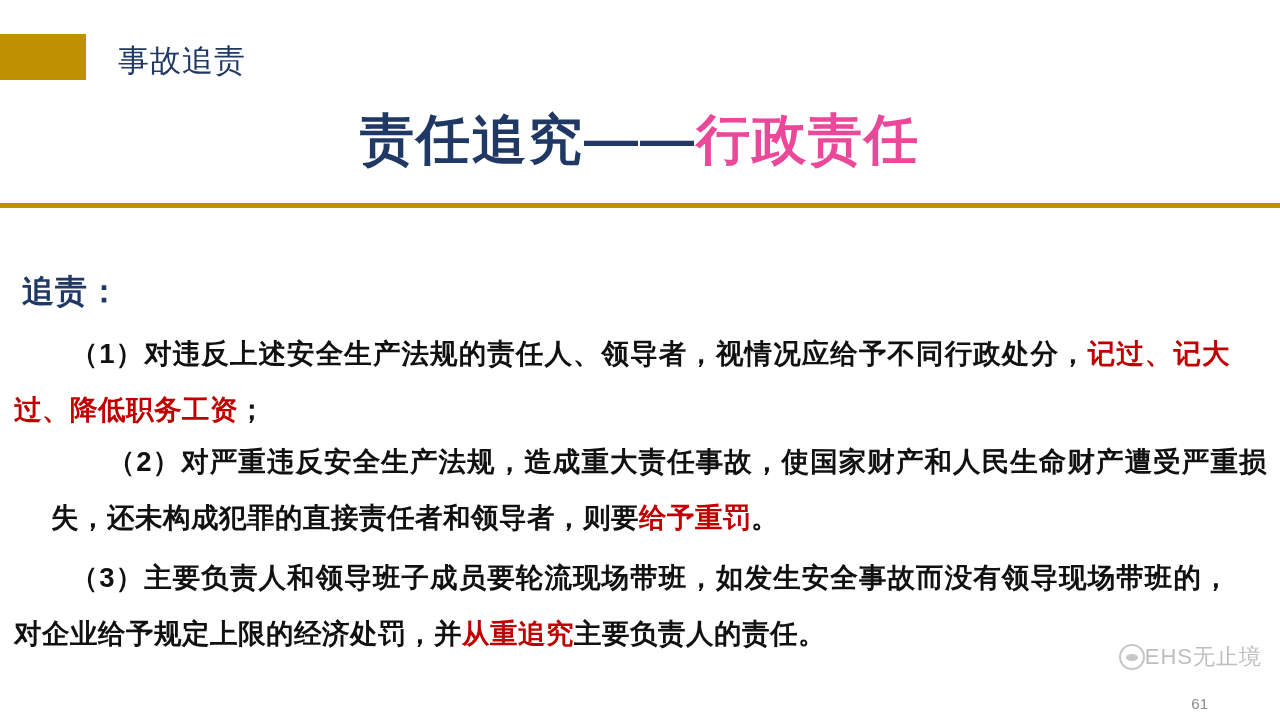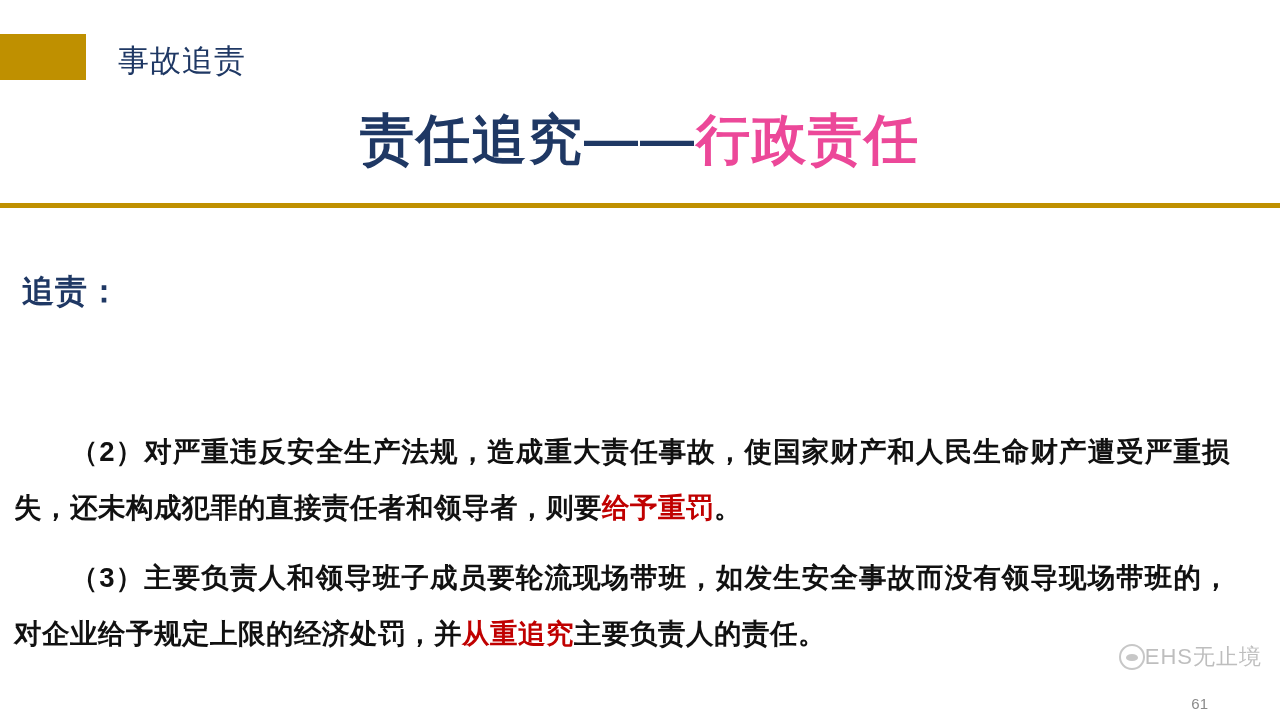--- a/index.html
+++ b/index.html
@@ -101,21 +101,21 @@
     font-size: 27.5px;
     font-weight: bold;
     color: #111111;
     line-height: 56px;
     letter-spacing: 0.5px;
     text-align: justify;
   }
   .para .indent { display: inline-block; width: 56px; }
   .para .red { color: #c00000; }
   .p1 { top: 118px; }
-  .p2 { top: 216px; }
+  .p2 { top: 226px; margin-left: 37px; }
   .p3 { top: 342px; }
 
   
   .watermark {
     position: absolute;
     right: 18px;
     bottom: 48px;
     display: flex;
     align-items: center;
     opacity: 0.55;
@@ -162,20 +162,23 @@
     <div class="header-label">事故追责</div>
     <div class="title-wrap">
       <span class="title-main">责任追究——</span><span class="title-accent">行政责任</span>
     </div>
     <div class="header-rule"></div>
   </div>
 
   <div class="body-area">
     <div class="lead">追责：</div>
 
+    <div class="para p1">
+      <span class="indent"></span><span>（1）对违反上述安全生产法规的责任人、领导者，视情况应给予不同行政处分，</span><span class="red">记过、记大过、降低职务工资</span><span>；</span>
+    </div>
 
     <div class="para p2">
       <span class="indent"></span><span>（2）对严重违反安全生产法规，造成重大责任事故，使国家财产和人民生命财产遭受严重损失，还未构成犯罪的直接责任者和领导者，则要</span><span class="red">给予重罚</span><span>。</span>
     </div>
 
     <div class="para p3">
       <span class="indent"></span><span>（3）主要负责人和领导班子成员要轮流现场带班，如发生安全事故而没有领导现场带班的，对企业给予规定上限的经济处罚，并</span><span class="red">从重追究</span><span>主要负责人的责任。</span>
     </div>
   </div>
 

